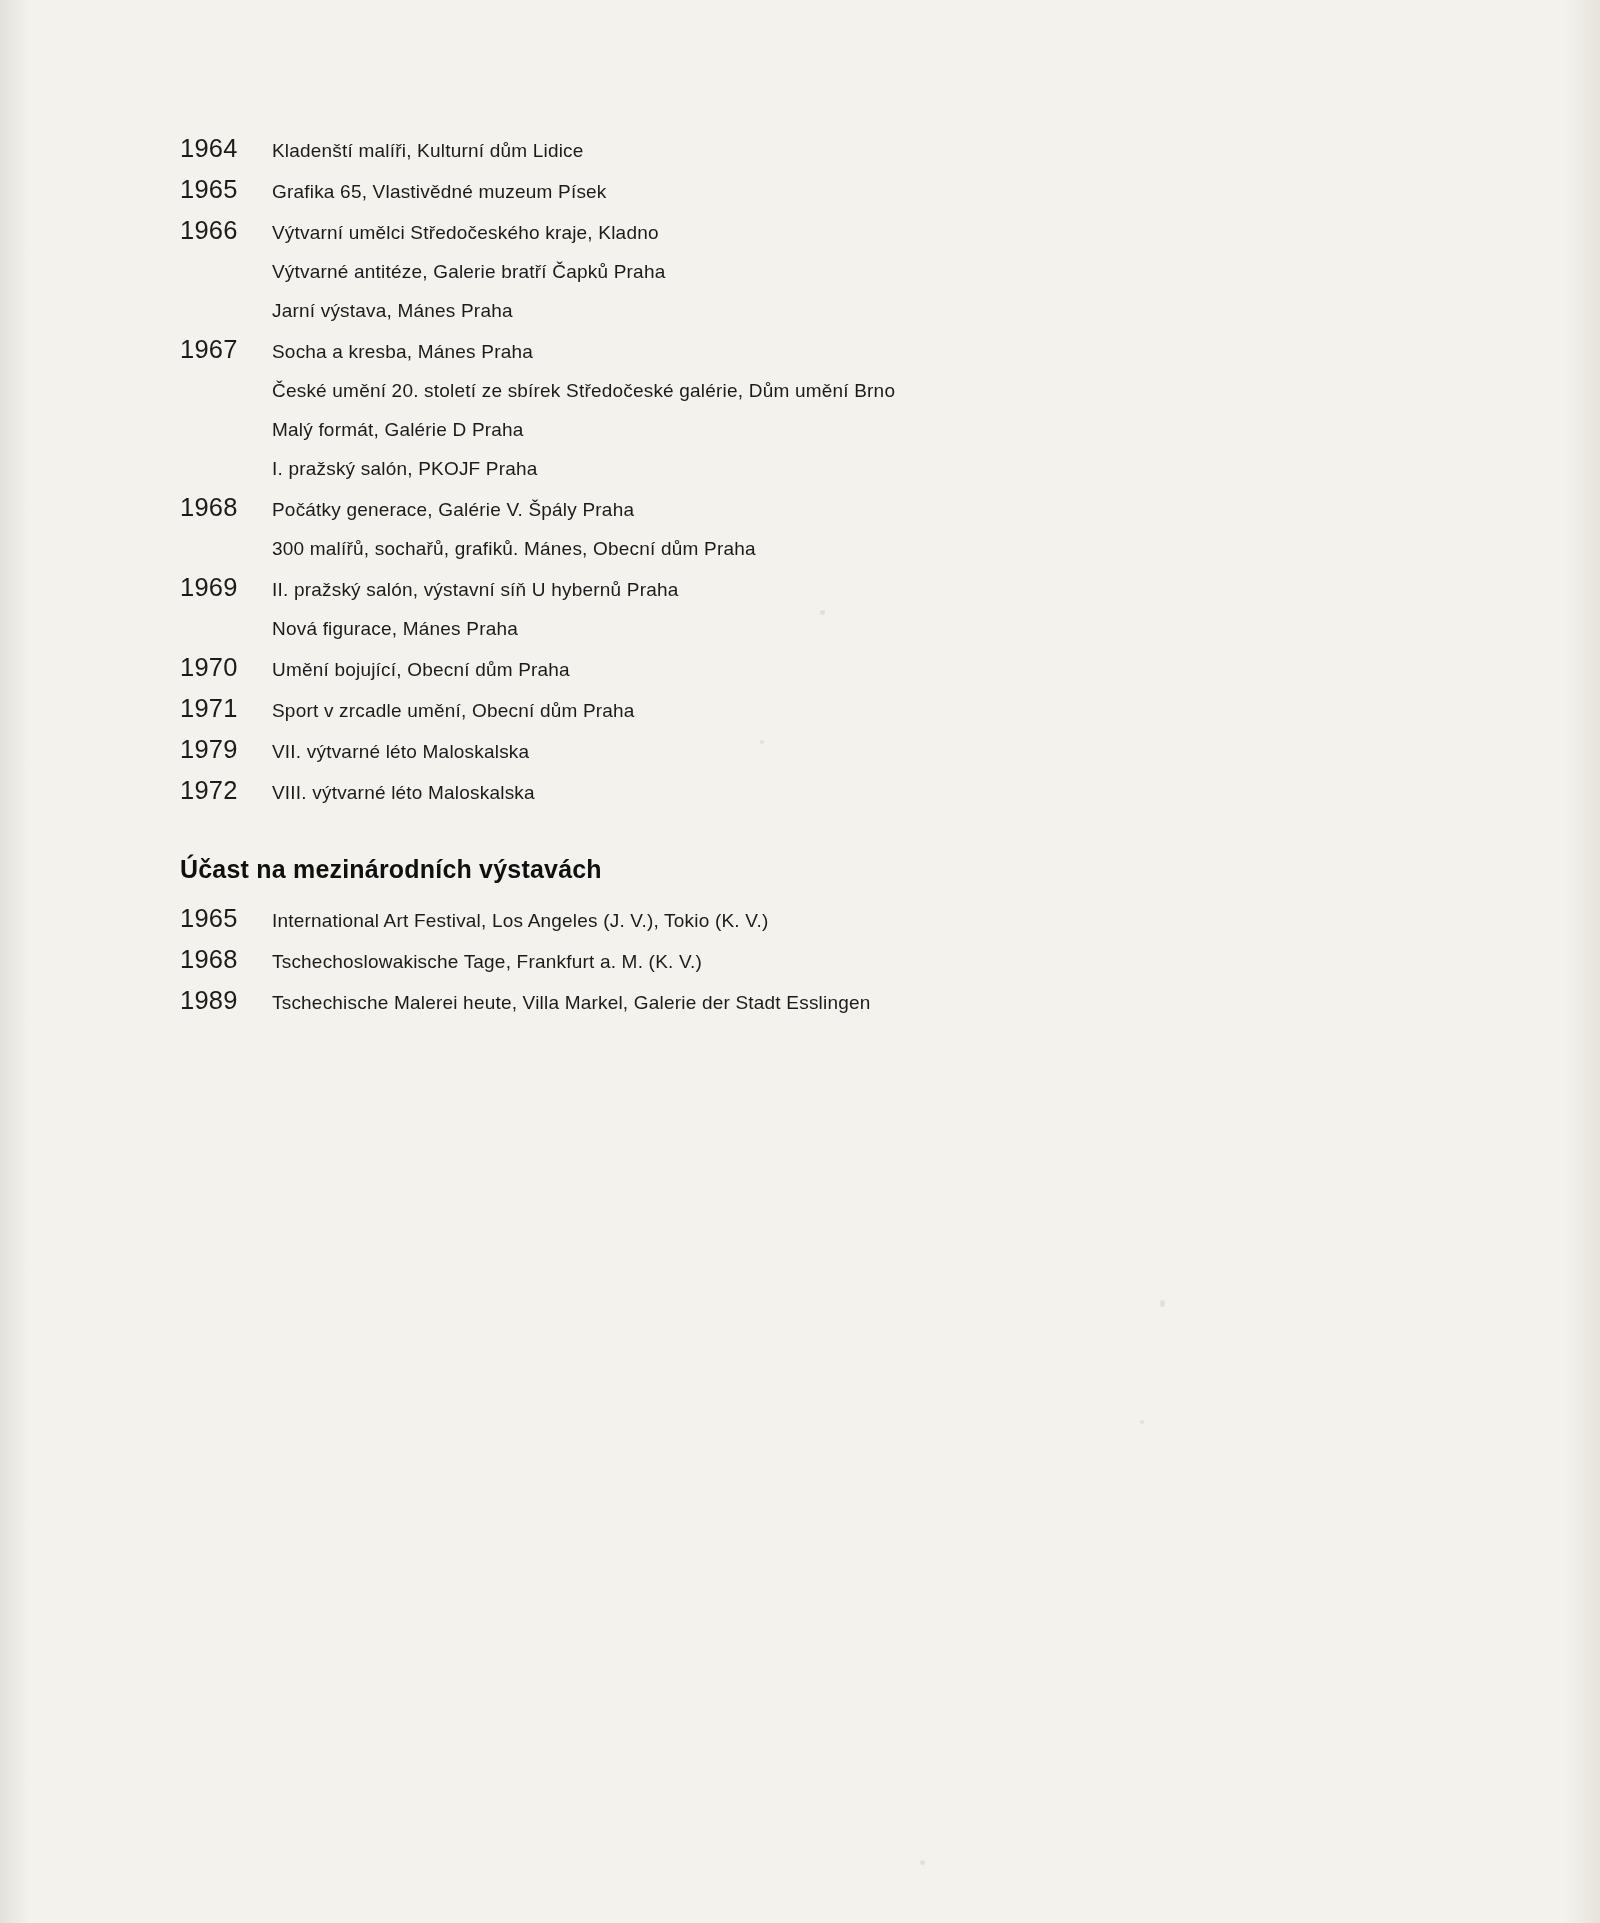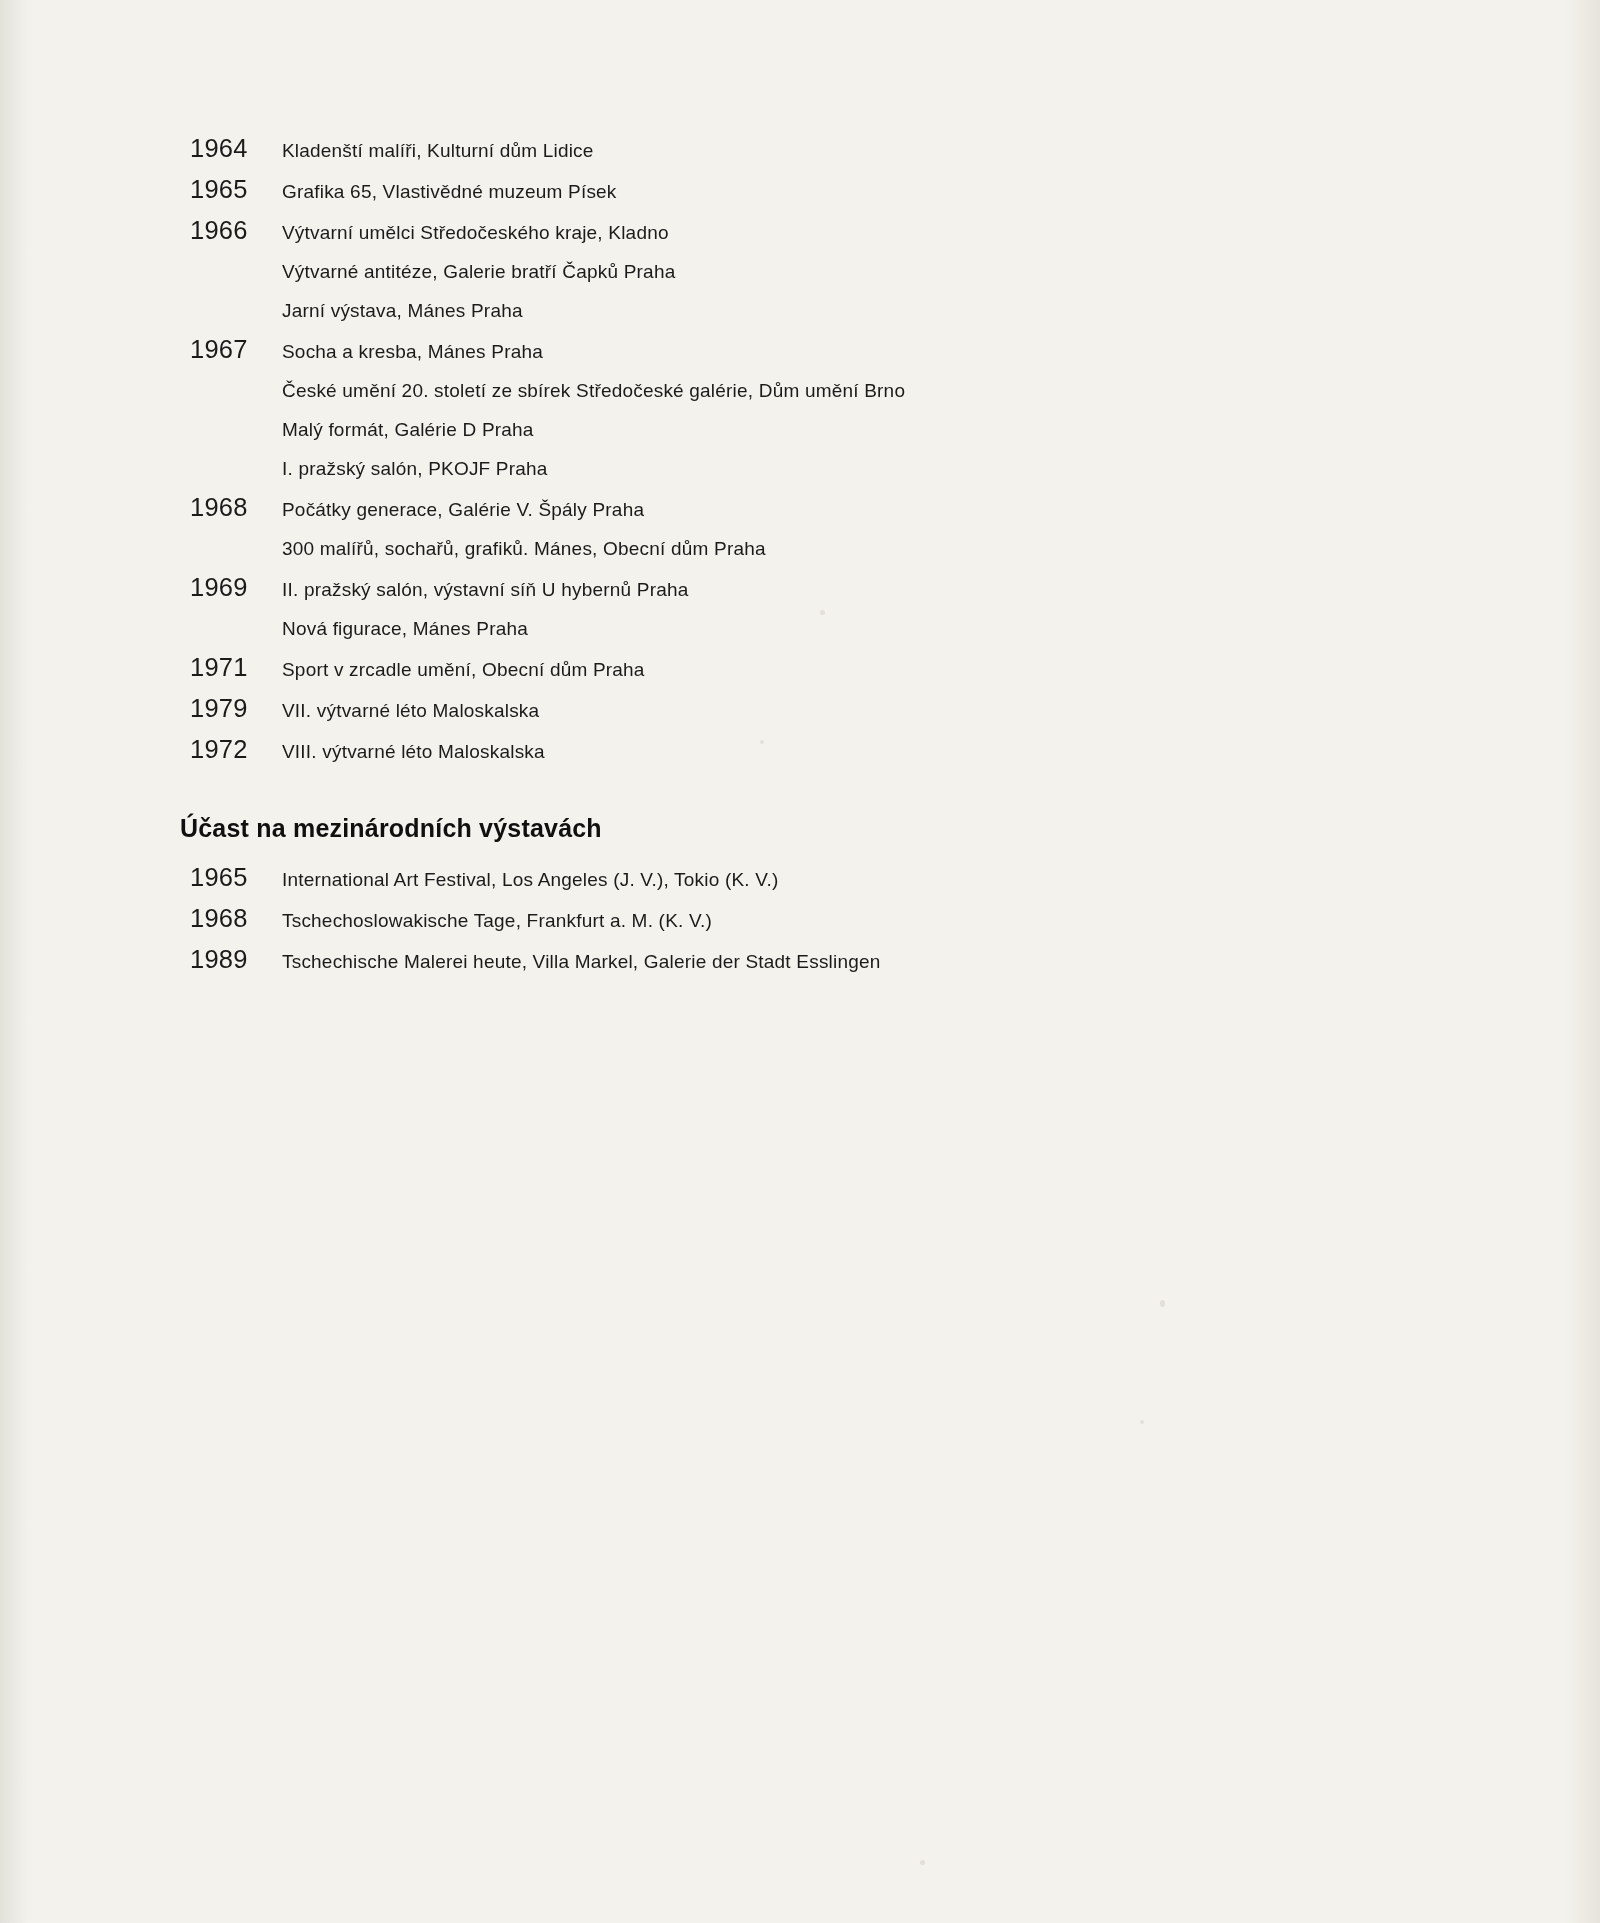--- a/index.html
+++ b/index.html
@@ -44,21 +44,20 @@
     width: 1240px;
   }
   .entry {
     display: flex;
     align-items: baseline;
     margin-bottom: 2px;
     color: #1b1b1b;
     font-size: 25.5px;
     line-height: 37px;
     letter-spacing: 0.2px;
-    margin-left: 10px;
   }
   .year {
     width: 92px;
     flex: 0 0 92px;
     font-size: 25.5px;
     color: #1b1b1b;
   }
   .title {
     flex: 1 1 auto;
     font-size: 19px;
@@ -140,20 +139,24 @@
       </div>
       <div class="entry">
         <span class="year">1969</span>
         <span class="title">II. pražský salón, výstavní síň U hybernů Praha</span>
       </div>
       <div class="entry">
         <span class="year"></span>
         <span class="title">Nová figurace, Mánes Praha</span>
       </div>
       <div class="entry">
+        <span class="year">1970</span>
+        <span class="title">Umění bojující, Obecní dům Praha</span>
+      </div>
+      <div class="entry">
         <span class="year">1971</span>
         <span class="title">Sport v zrcadle umění, Obecní dům Praha</span>
       </div>
       <div class="entry">
         <span class="year">1979</span>
         <span class="title">VII. výtvarné léto Maloskalska</span>
       </div>
       <div class="entry">
         <span class="year">1972</span>
         <span class="title">VIII. výtvarné léto Maloskalska</span>

